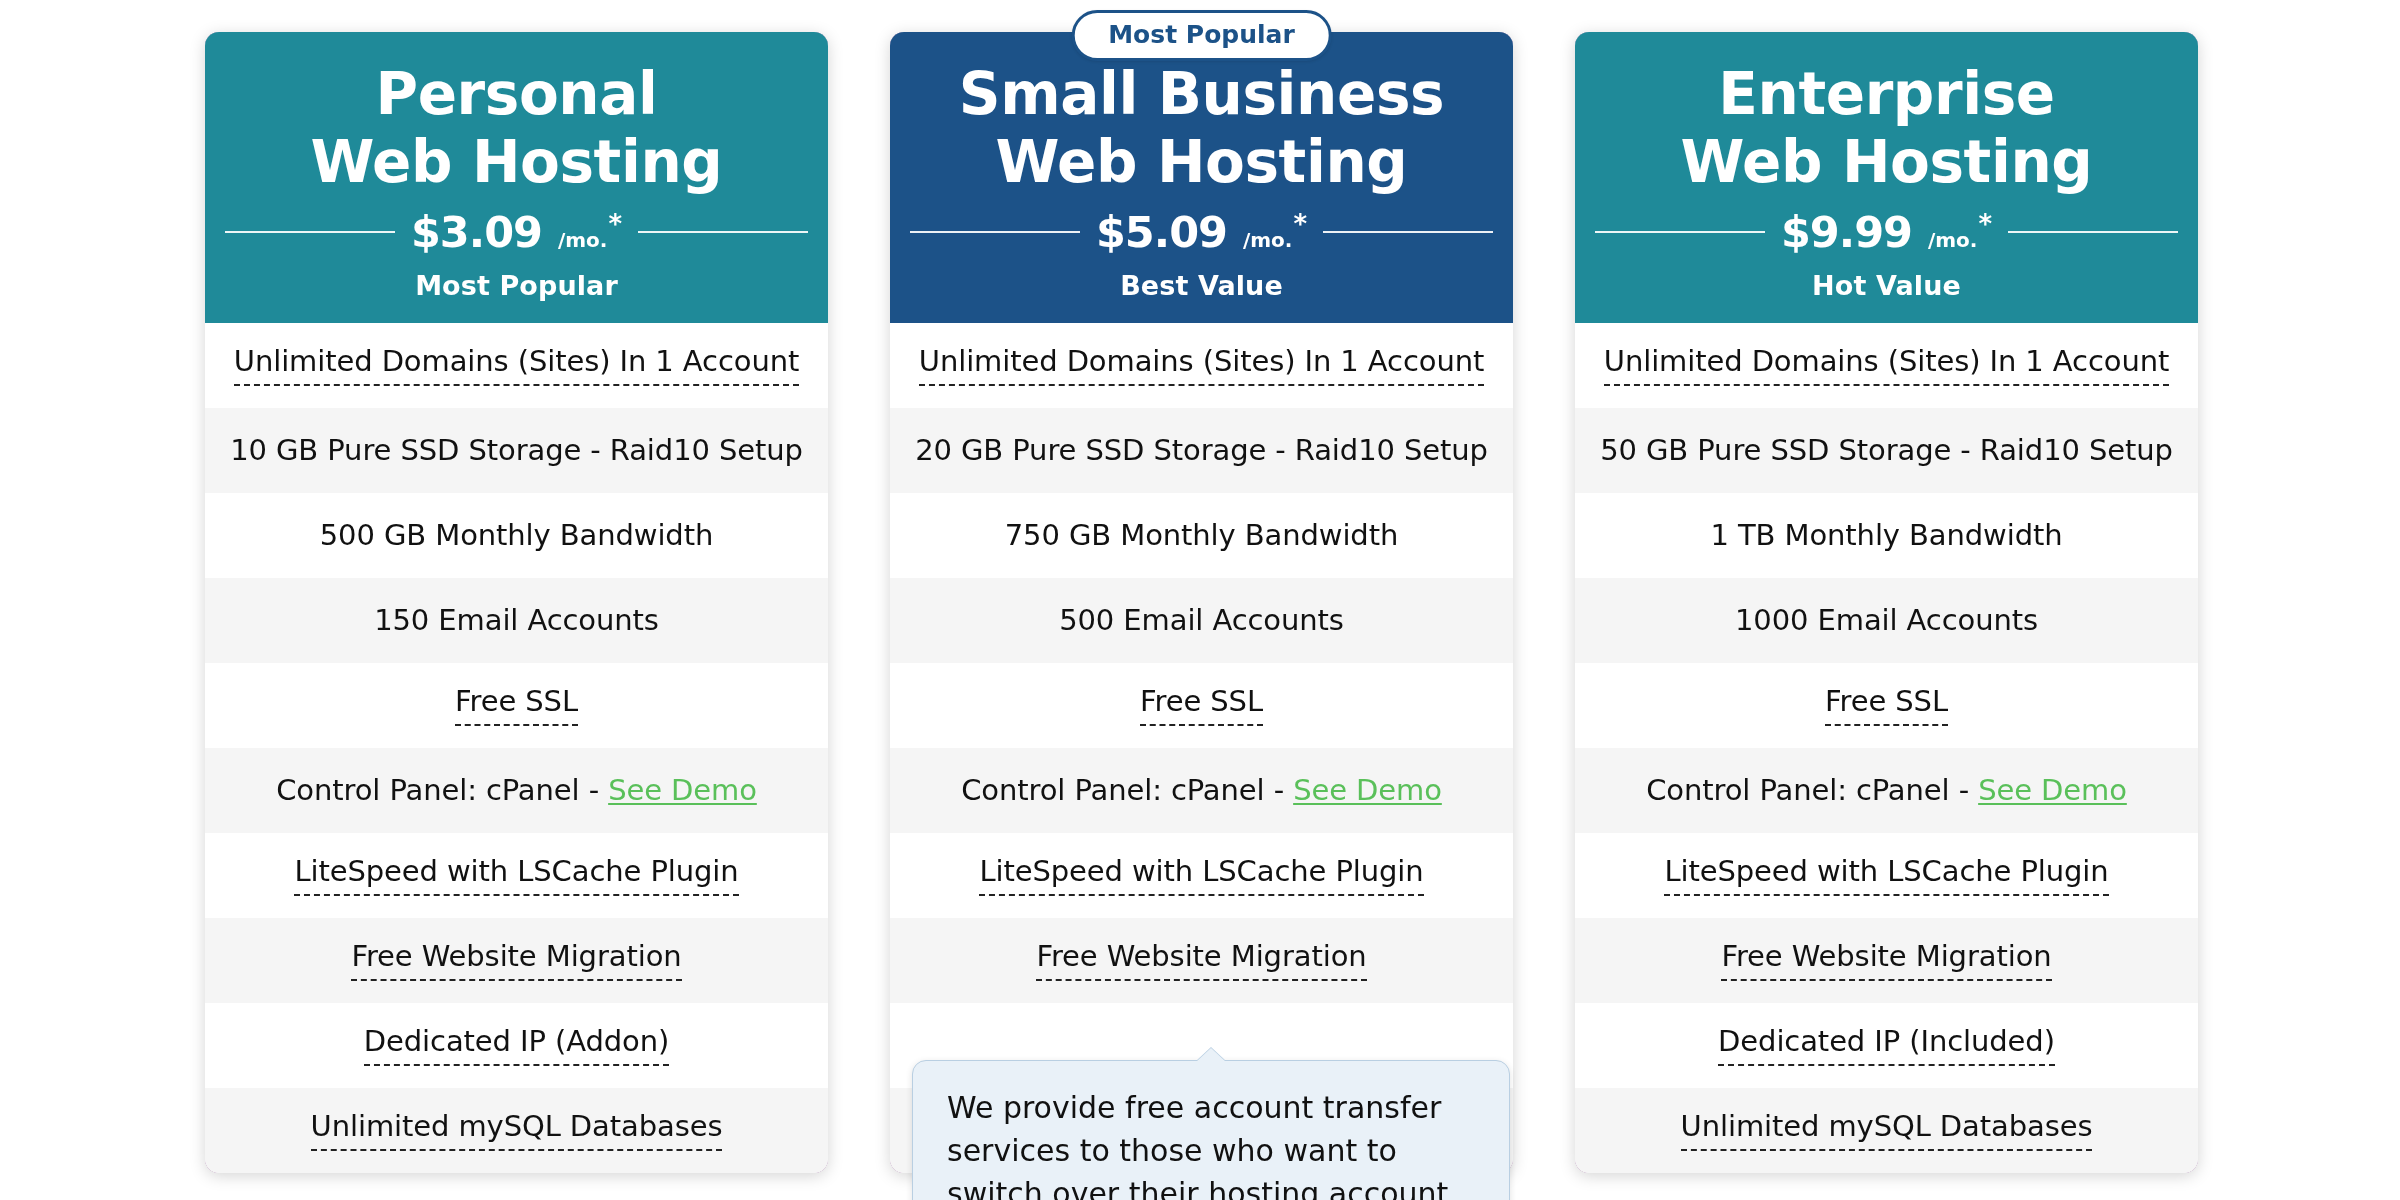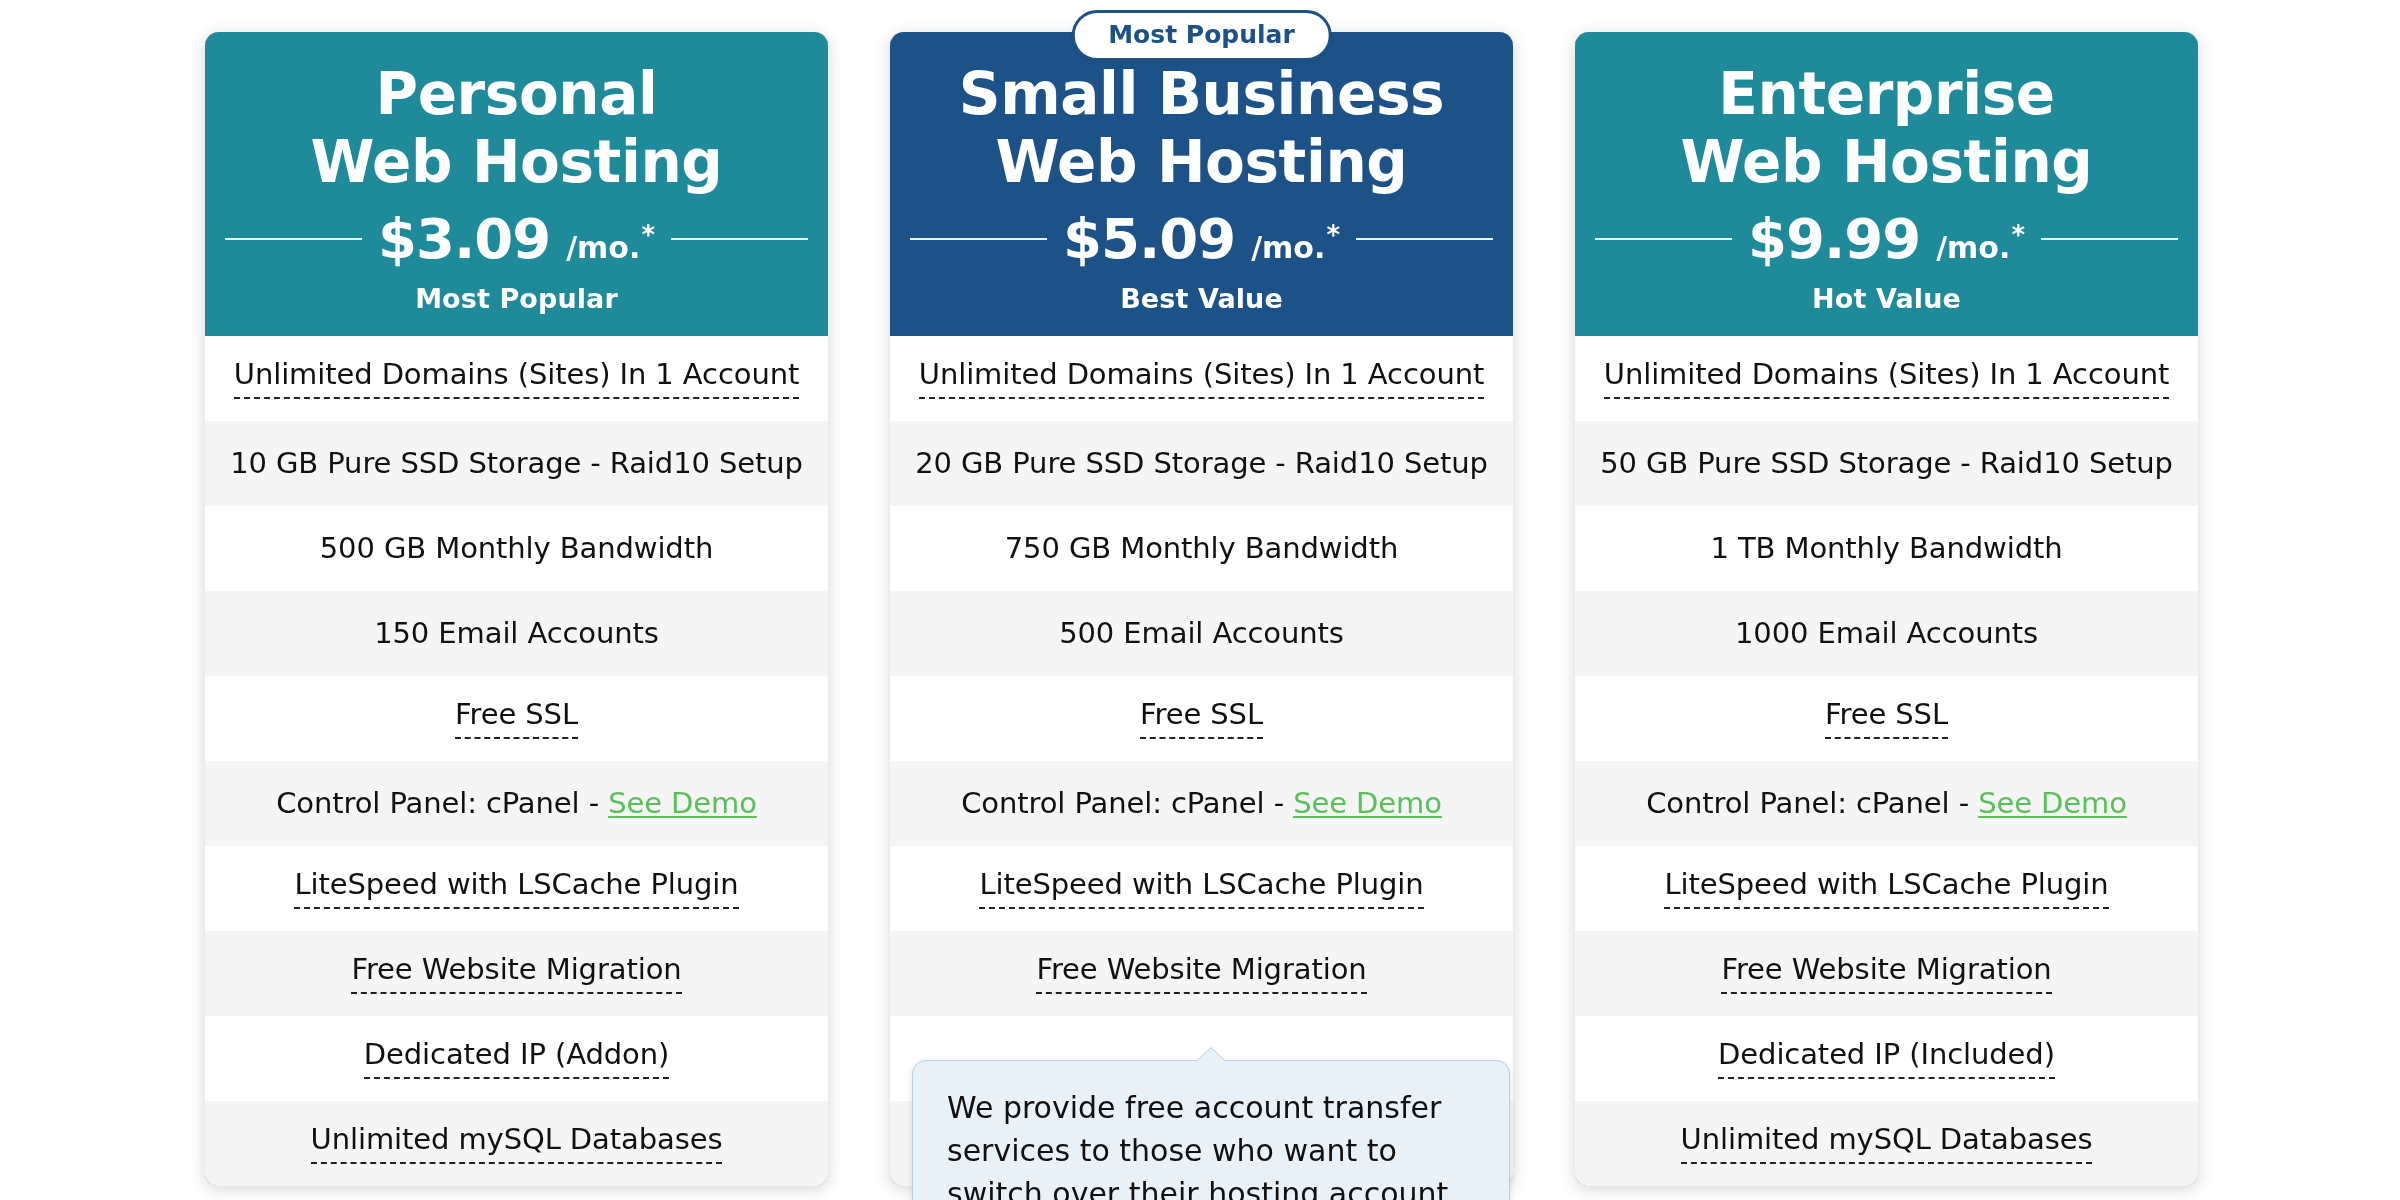--- a/index.html
+++ b/index.html
@@ -66,27 +66,27 @@
     min-width:10px;
   }
   .price-core {
     display:flex;
     align-items:baseline;
     justify-content:center;
     padding:0 16px;
     flex:0 0 auto;
   }
   .price-amount {
-    font-size:56px;
+    font-size:43px;
     font-weight:700;
     line-height:1;
     letter-spacing:-1px;
   }
   .price-per {
-    font-size:30px;
+    font-size:20px;
     font-weight:600;
     margin-left:16px;
     line-height:1;
   }
   .price-star {
     font-size:26px;
     font-weight:700;
     margin-left:1px;
     vertical-align:super;
     position:relative;

